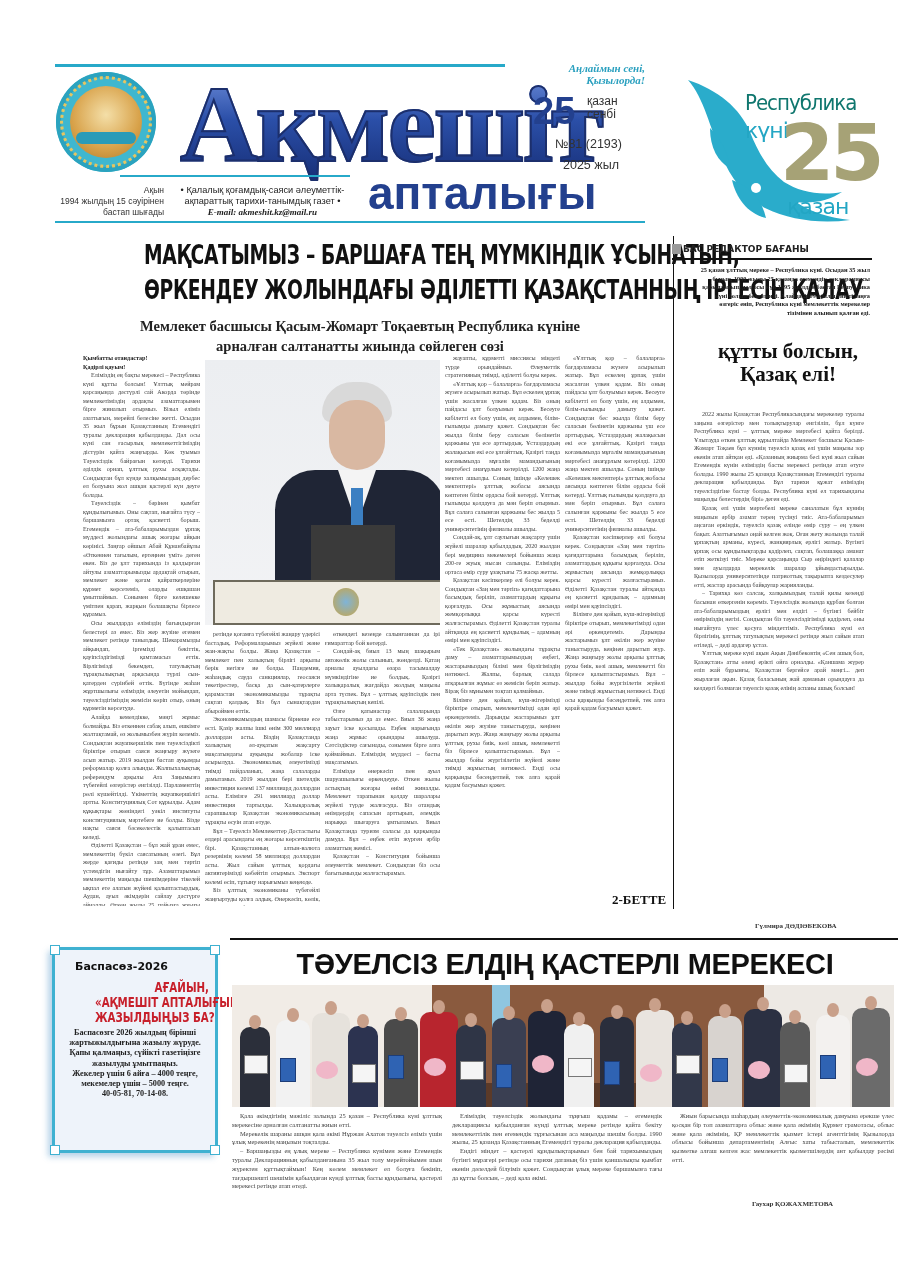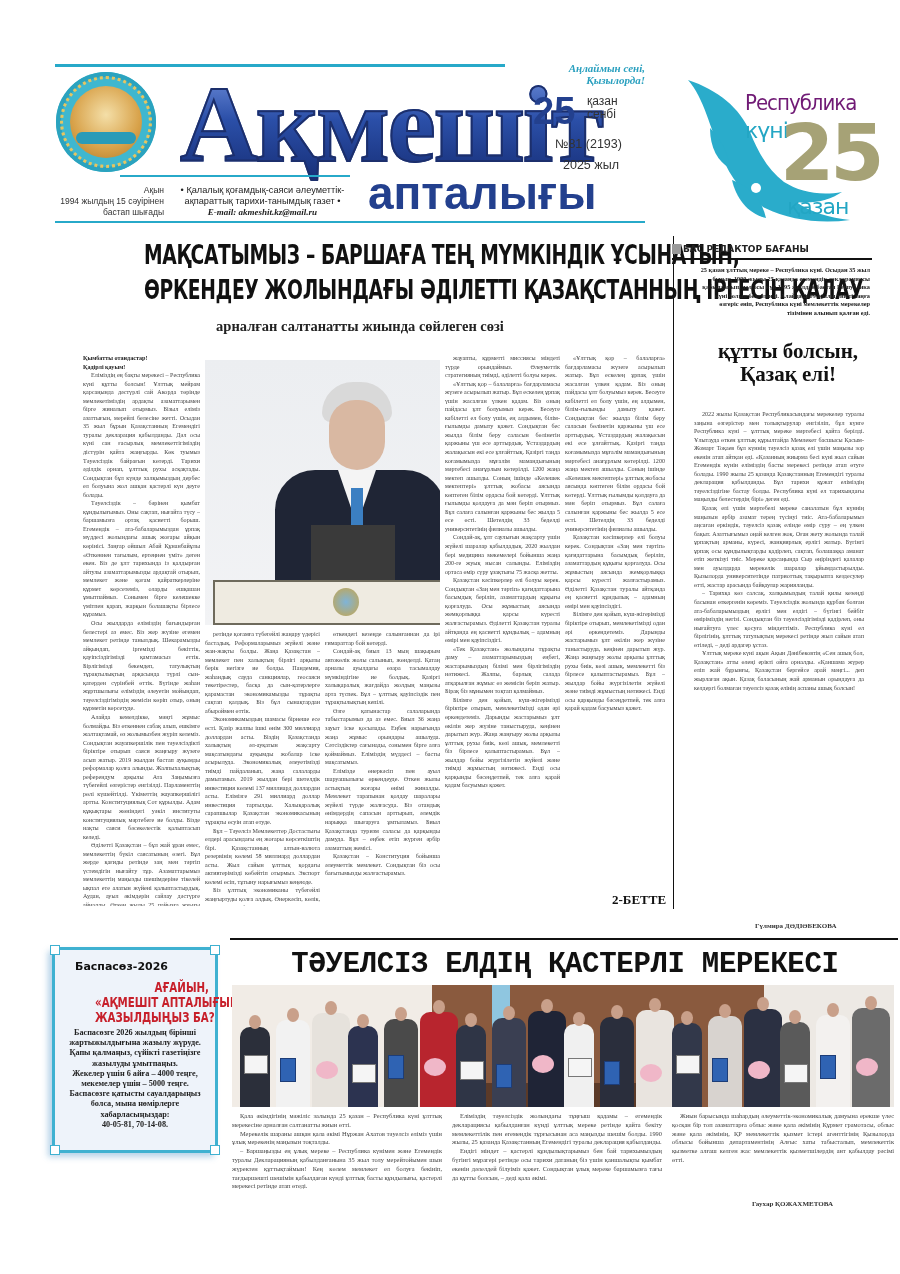--- a/index.html
+++ b/index.html
@@ -17,21 +17,21 @@
     -webkit-text-stroke:2px #1c2f6c;}
   .date-day{position:absolute;left:533px;top:90px;font-family:"Liberation Sans",sans-serif;font-weight:bold;font-size:38px;color:#23408e;}
   .date-month{position:absolute;left:587px;top:95px;font-family:"Liberation Sans",sans-serif;font-size:12px;line-height:13px;color:#333;}
   .issue{position:absolute;left:555px;top:137px;font-family:"Liberation Sans",sans-serif;font-size:12.5px;color:#333;}
   .year{position:absolute;left:563px;top:158px;font-family:"Liberation Sans",sans-serif;font-size:12.5px;color:#333;}
   .weekly{position:absolute;left:368px;top:168px;font-family:"Liberation Sans",sans-serif;font-weight:bold;font-size:46px;line-height:50px;color:#23408e;}
   .founded{position:absolute;left:40px;top:185px;width:124px;text-align:right;font-family:"Liberation Sans",sans-serif;font-size:8.5px;line-height:11px;color:#333;}
   .tagline{position:absolute;left:170px;top:185px;width:185px;text-align:center;font-family:"Liberation Sans",sans-serif;font-size:9.2px;line-height:11px;color:#222;}
   .email{font-family:"Liberation Serif",serif;font-style:italic;font-weight:bold;font-size:9px;}
   .rep-badge{position:absolute;left:670px;top:68px;width:230px;height:170px;}
-  .rep-badge .t1{position:absolute;left:75px;top:22px;font-family:"DejaVu Sans",sans-serif;font-size:22px;color:#701a75;font-stretch:condensed;letter-spacing:-1px;}
+  .rep-badge .t1{position:absolute;left:75px;top:22px;font-family:"DejaVu Sans",sans-serif;font-size:22px;color:#0f766e;font-stretch:condensed;letter-spacing:-1px;}
   .rep-badge .t2{position:absolute;left:75px;top:50px;font-family:"DejaVu Sans",sans-serif;font-size:22px;color:#23a6c4;letter-spacing:-1px;}
   .rep-badge .num{position:absolute;left:110px;top:40px;font-family:"DejaVu Sans",sans-serif;font-weight:bold;font-size:78px;color:#a6a276;letter-spacing:-4px;}
   .rep-badge .t3{position:absolute;left:117px;top:126px;font-family:"DejaVu Sans",sans-serif;font-size:22px;color:#23a6c4;letter-spacing:-1px;}
   
   .main-head{position:absolute;left:60px;top:238px;width:600px;text-align:center;font-family:"DejaVu Sans",sans-serif;font-weight:bold;font-size:26px;line-height:35px;color:#111;transform:scaleX(0.72);transform-origin:50% 0;letter-spacing:-0.5px;}
   .main-head span{display:block;white-space:nowrap;}
   .main-sub{position:absolute;left:80px;top:316px;width:560px;text-align:center;font-family:"Liberation Serif",serif;font-weight:bold;font-size:14.5px;line-height:20px;color:#222;}
   
   .col{position:absolute;font-family:"Liberation Serif",serif;font-size:6.1px;line-height:8.55px;color:#444;text-align:justify;overflow:hidden;}
   .col p{margin:0;text-indent:8px;}
@@ -54,21 +54,21 @@
   .ed-lead{position:absolute;left:700px;top:266px;width:170px;text-align:right;font-family:"Liberation Serif",serif;font-weight:bold;font-size:6.3px;line-height:8.6px;color:#222;}
   .ed-title{position:absolute;left:678px;top:340px;width:220px;text-align:center;font-family:"Liberation Serif",serif;font-weight:bold;font-size:21px;line-height:23px;color:#111;}
   .sig{position:absolute;font-family:"Liberation Serif",serif;font-weight:bold;font-size:7px;color:#333;}
   
   .ad{position:absolute;left:52px;top:947px;width:160px;height:200px;background:#eef3fa;border:3px solid #3fb1d1;box-shadow:-4px 4px 6px rgba(50,130,190,.35);}
   .ad .t{position:absolute;left:20px;top:10px;font-family:"DejaVu Sans",sans-serif;font-weight:bold;font-size:11px;color:#111;}
   .ad .h{position:absolute;right:6px;top:30px;width:150px;text-align:right;font-family:"DejaVu Sans",sans-serif;font-weight:bold;font-size:13.5px;line-height:15px;color:#c7202b;transform:scaleX(.76);transform-origin:100% 0;white-space:nowrap;}
   .ad .b{position:absolute;left:4px;top:78px;width:152px;text-align:center;font-family:"Liberation Serif",serif;font-weight:bold;font-size:8.2px;line-height:10.2px;color:#222;}
   .ad .corner{position:absolute;width:8px;height:8px;border:1px solid #3fb1d1;background:#fff;}
   
-  .bot-head{position:absolute;left:265px;top:948px;width:600px;text-align:center;font-family:Liberation Mono, monospace;font-weight:bold;font-size:29px;letter-spacing:-0.3px;color:#111;}
+  .bot-head{position:absolute;left:265px;top:948px;width:600px;text-align:center;font-family:Liberation Sans, sans-serif;font-weight:bold;font-size:29px;letter-spacing:-0.3px;color:#111;}
   .photo-group{position:absolute;left:232px;top:985px;width:662px;height:122px;overflow:hidden;background:#8a5a3e;}
   .photo-group .wall{position:absolute;left:0;top:0;width:200px;height:122px;background:#f1ece6;}
   .photo-group .wall2{position:absolute;right:0;top:0;width:130px;height:122px;background:#ede9e4;}
   .photo-group .flag{position:absolute;left:260px;top:0;width:18px;height:90px;background:#8fc6e0;}
   .photo-group .table{position:absolute;left:240px;top:98px;width:230px;height:24px;background:#5b3a28;}
   .person{position:absolute;bottom:0;border-radius:10px 10px 0 0;}
   .person .hd{position:absolute;left:50%;margin-left:-6px;top:-12px;width:12px;height:14px;border-radius:50%;background:#c9a08a;}
   .doc{position:absolute;width:22px;height:17px;background:#f5f5f5;border:1px solid #777;}
   .doc.blue{background:#2f63b3;border-color:#1d3d78;width:14px;height:22px;}
   .flw{position:absolute;width:22px;height:18px;border-radius:50%;background:#f0b7c8;}
@@ -116,20 +116,21 @@
   <div class="t2">күні</div>
   <div class="num">25</div>
   <div class="t3">қазан</div>
 </div>
 
 <div class="main-head">
   <span>МАҚСАТЫМЫЗ – БАРШАҒА ТЕҢ МҮМКІНДІК ҰСЫНАТЫН,</span>
   <span>ӨРКЕНДЕУ ЖОЛЫНДАҒЫ ӘДІЛЕТТІ ҚАЗАҚСТАННЫҢ ІРГЕСІН ҚАЛАУ</span>
 </div>
 <div class="main-sub">
+  <div>Мемлекет басшысы Қасым-Жомарт Тоқаевтың Республика күніне</div>
   <div>арналған салтанатты жиында сөйлеген сөзі</div>
 </div>
 
 <div class="col" style="left:83px;top:354px;width:117px;height:552px;">
   <p class="b">Қымбатты отандастар!</p>
   <p class="b">Қадірлі қауым!</p>
   <p>Елiмiздiң ең бақты мерекесi – Республика күнi құтты болсын! Ұлттық мейрам қарсаңында дәстүрлi сай Акорда төрiнде мемлекетiмiздiң ардақты азаматтарымен бiрге жиналып отырмыз. Бiзыл елiмiз азаттығын, мерейлi белесiне жеттi. Осыдан 35 жыл бұрын Қазақстанның Егемендiгi туралы декларация қабылданды. Дәл осы күнi сан ғасырлық мемлекеттiгiмiздiң дiстүрiн қайта жаңғырды. Көк туымыз Тәуелсiздiк байрағын көтердi. Тарихи әдiлдiк орнап, ұлттық рухы асқақтады. Сондықтан бұл күнде халқымыздың дербес ел болуына жол ашқан қастерлi күн деуге болады.</p>
   <p>Тәуелсiздiк – бәрiнен қымбат құндылығымыз. Оны сақтап, нығайта түсу – баршамызға ортақ қасиеттi борыш. Егемендiк – ата-бабаларымыздан ұрпақ мүддесi жолындағы ашық жоғары айқын көрiнiсi. Заңғар ойшыл Абай Құнанбайұлы «Өткеннен тағылым, ертеңнен үмiт» деген екен. Бiз де ұлт тарихында iз қалдырған айтулы азаматтарымызды ардақтай отырып, мемлекет және қоғам қайраткерлерiне құрмет көрсетемiз, оларды ешқашан ұмытпаймыз. Сонымен бiрге келешекке үмiтпен қарап, жарқын болашақты бiрлесе құрамыз.</p>
   <p>Осы жылдарда елiмiздiң бағындырған белестерi аз емес. Бiз жер жүзiне егемен мемлекет ретiнде танылдық. Шекарамызды айқындап, iргемiздi бекiттiк, қауiпсiздiгiмiздi қамтамасыз еттiк. Бiрлiгiмiздi бекемдеп, татулықтың тұрақтылықтың арқасында түрлi сын-қатерден сүрiнбей өттiк. Бүгiнде жаһан жұртшылығы елiмiздiң әлеуетiн мойындап, тәуелсiздiгiмiздiң жемiсiн көрiп отыр, оның құрметiн көрсетуде.</p>
   <p>Алайда кемелдiкке, мәңгi жұмыс болмайды. Бiз өткеннен сабақ алып, ешкiмге жалтақтамай, өз жолымызбен жүрiп келемiз. Сондықтан жауапкершiлiк пен тәуелсiздiктi бiрiктiре отырып саяси жаңғыру жүзеге асып жатыр. 2019 жылдан бастап ауқымды реформалар қолға алынды. Жалпыхалықтық референдум арқылы Ата Заңымызға түбегейлi өзгерiстер енгiзiлдi. Парламенттiң рөлi күшейтiлдi. Үкiметтiң жауапкершiлiгi артты. Конституциялық Сот құрылды. Адам құқықтары жөнiндегi уәкiл институты конституциялық мәртебеге ие болды. Бiзде нақты саяси бәсекелестiк қалыптасып келедi.</p>
@@ -203,21 +204,20 @@
   <div class="t">Баспасөз-2026</div>
   <div class="h">
     <div>АҒАЙЫН,</div>
     <div>«АҚМЕШІТ АПТАЛЫҒЫНА»</div>
     <div>ЖАЗЫЛДЫҢЫЗ БА?</div>
   </div>
   <div class="b">
     <div>Баспасөзге 2026 жылдың бірінші жартыжылдығына жазылу жүруде.</div>
     <div>Қапы қалмаңыз, сүйікті газетіңізге жазылуды ұмытпаңыз.</div>
     <div>Жекелер үшін 6 айға – 4000 теңге, мекемелер үшін – 5000 теңге.</div>
-    <div>Баспасөзге қатысты сауалдарыңыз болса, мына нөмірлерге хабарласыңыздар:</div>
     <div>40-05-81, 70-14-08.</div>
   </div>
 </div>
 
 <div class="bot-head">ТӘУЕЛСІЗ ЕЛДІҢ ҚАСТЕРЛІ МЕРЕКЕСІ</div>
 <div class="photo-group">
   <div class="wall"></div>
   <div class="wall2"></div>
   <div class="flag"></div>
   <div class="table"></div>

